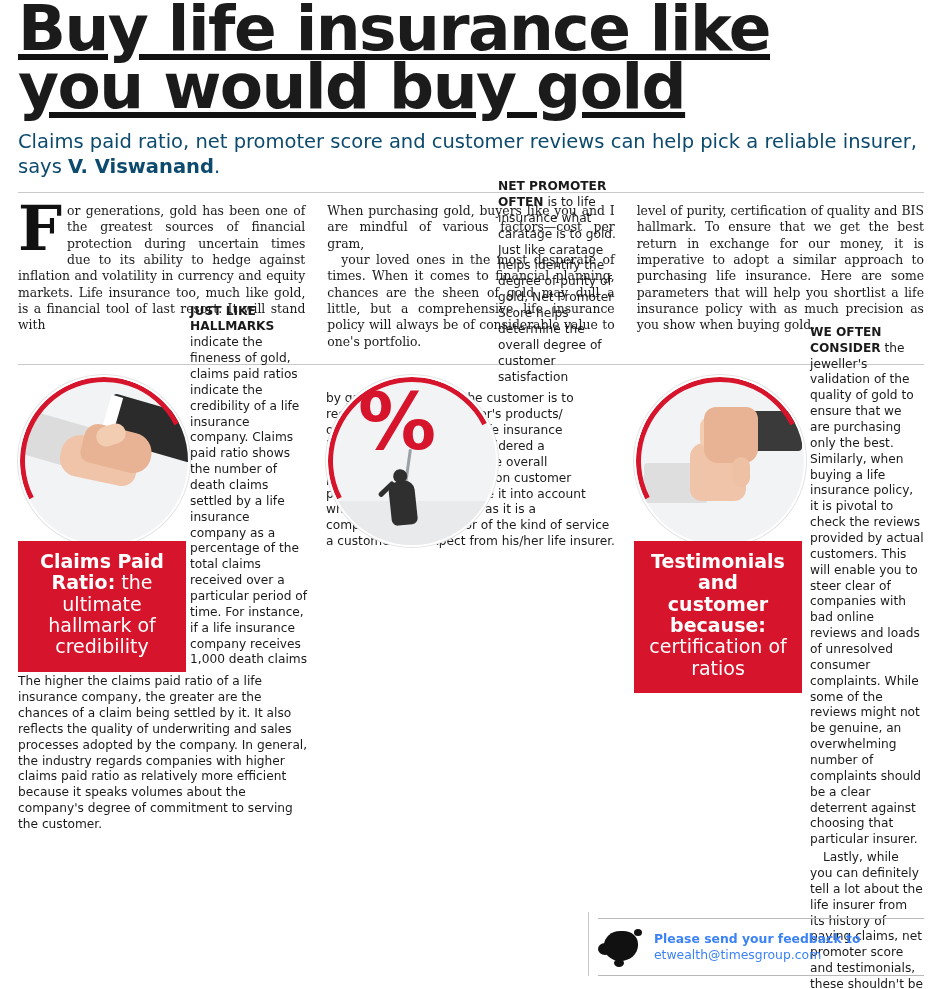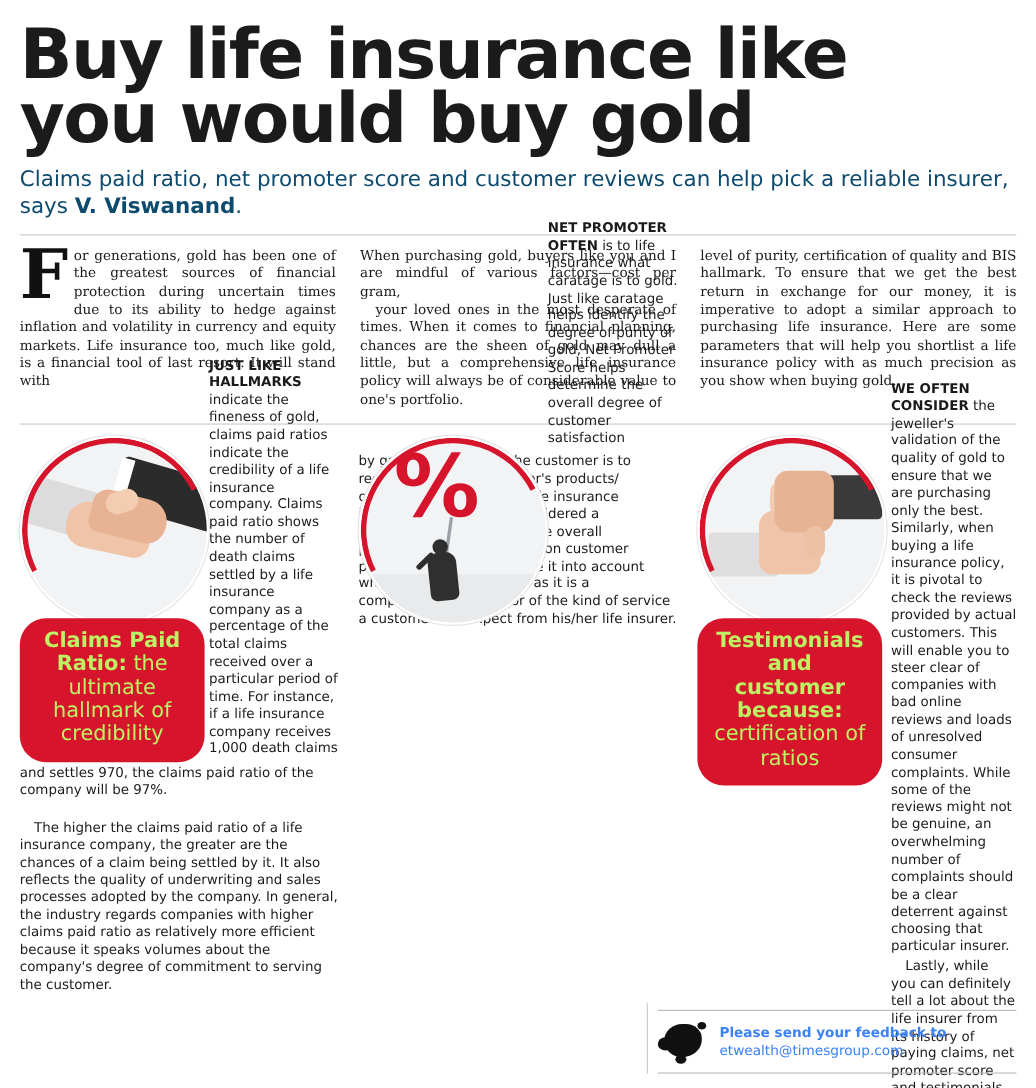--- a/index.html
+++ b/index.html
@@ -18,22 +18,23 @@
   .page {
     position: relative;
     width: 942px;
     height: 989px;
     box-sizing: border-box;
     padding: 0;
   }
 
   
   .headline-wrap {
-    padding: 21px 18px 0 18px;
-    position: relative;
+    padding: 0 18px 0 18px;
+    position: relative;
+    text-decoration: underline;
   }
   .headline {
     font-family: "DejaVu Sans", sans-serif;
     font-weight: bold;
     font-size: 63px;
     line-height: 0.92;
     letter-spacing: -1.5px;
     color: #1b1b1b;
     margin: 0;
   }
@@ -197,29 +198,28 @@
   .tb .fist-dn:after {
     content:""; position:absolute; right:8px; bottom:-24px; width:18px; height:30px;
     background:#eec0a4; border-radius:9px;
   }
 
   
   .banner {
     position: relative;
     margin-top: -6px;
     background: #d6142b;
-    color: #bef264;
+    color: #ffffff;
     width: 168px;
     padding: 10px 12px 14px 12px;
     box-sizing: border-box;
     font-family: "DejaVu Sans", sans-serif;
     font-size: 19px;
     line-height: 1.12;
     text-align: center;
-    border-radius: 24px;
   }
   .banner .lead { font-weight: bold; }
 
   
   .ftext {
     font-family: "DejaVu Sans", sans-serif;
     font-size: 12.2px;
     line-height: 1.3;
     color: #1a1a1a;
     margin-top: -368px;
@@ -319,21 +319,20 @@
         </div>
         <div class="arc"></div>
       </div>
       <div class="banner">
         <span class="lead">Claims Paid Ratio:</span><span> the ultimate hallmark of credibility</span>
       </div>
       <div class="ftext">
         <p><span class="kicker">JUST LIKE HALLMARKS</span><span> indicate the fineness of gold, claims paid ratios indicate the credibility of a life insurance company. Claims paid ratio shows the number of death claims settled by a life insurance company as a percentage of the total claims received over a particular period of time. For instance, if a life insurance company receives 1,000 death claims</span></p>
       </div>
       <div class="ftail">
-        <p>and settles 970, the claims paid ratio of the company will be 97%.</p>
         <p>The higher the claims paid ratio of a life insurance company, the greater are the chances of a claim being settled by it. It also reflects the quality of underwriting and sales processes adopted by the company. In general, the industry regards companies with higher claims paid ratio as relatively more efficient because it speaks volumes about the company's degree of commitment to serving the customer.</p>
       </div>
     </div>
 
     <div class="feature col2">
       <div class="circle">
         <div class="pc">
           <div class="ground"></div>
           <div class="pct">%</div>
           <div class="rope"></div>

